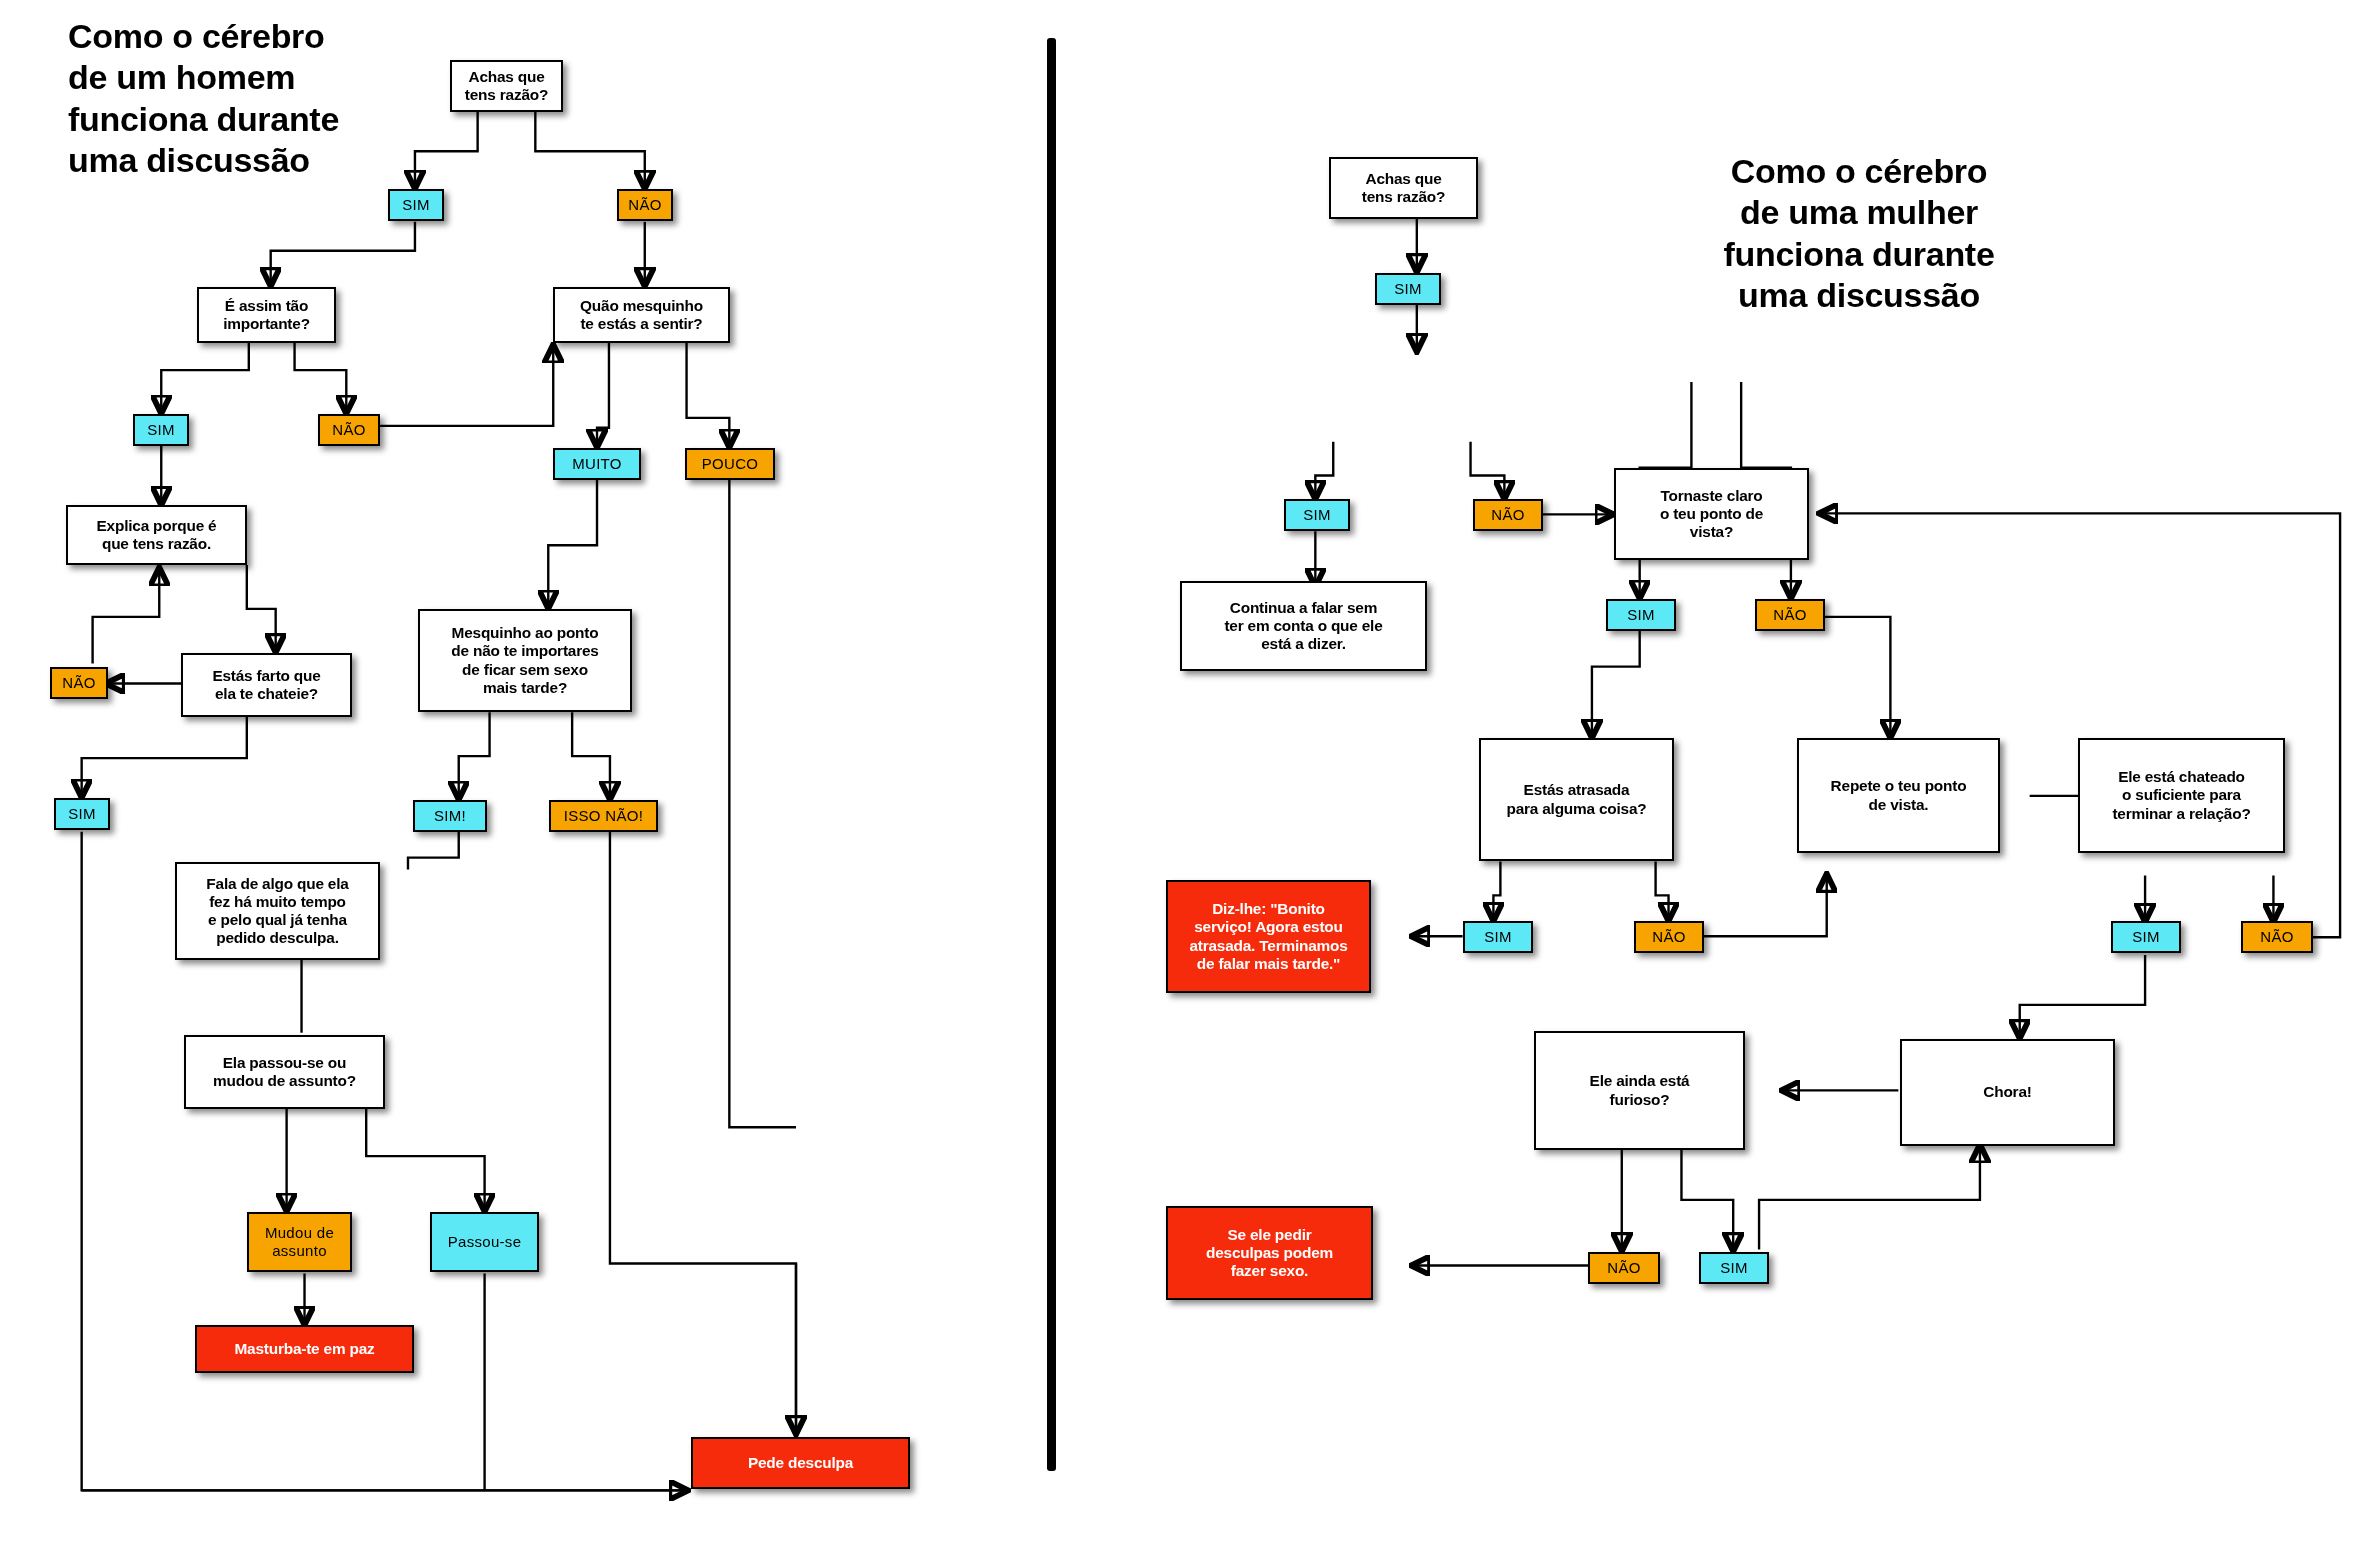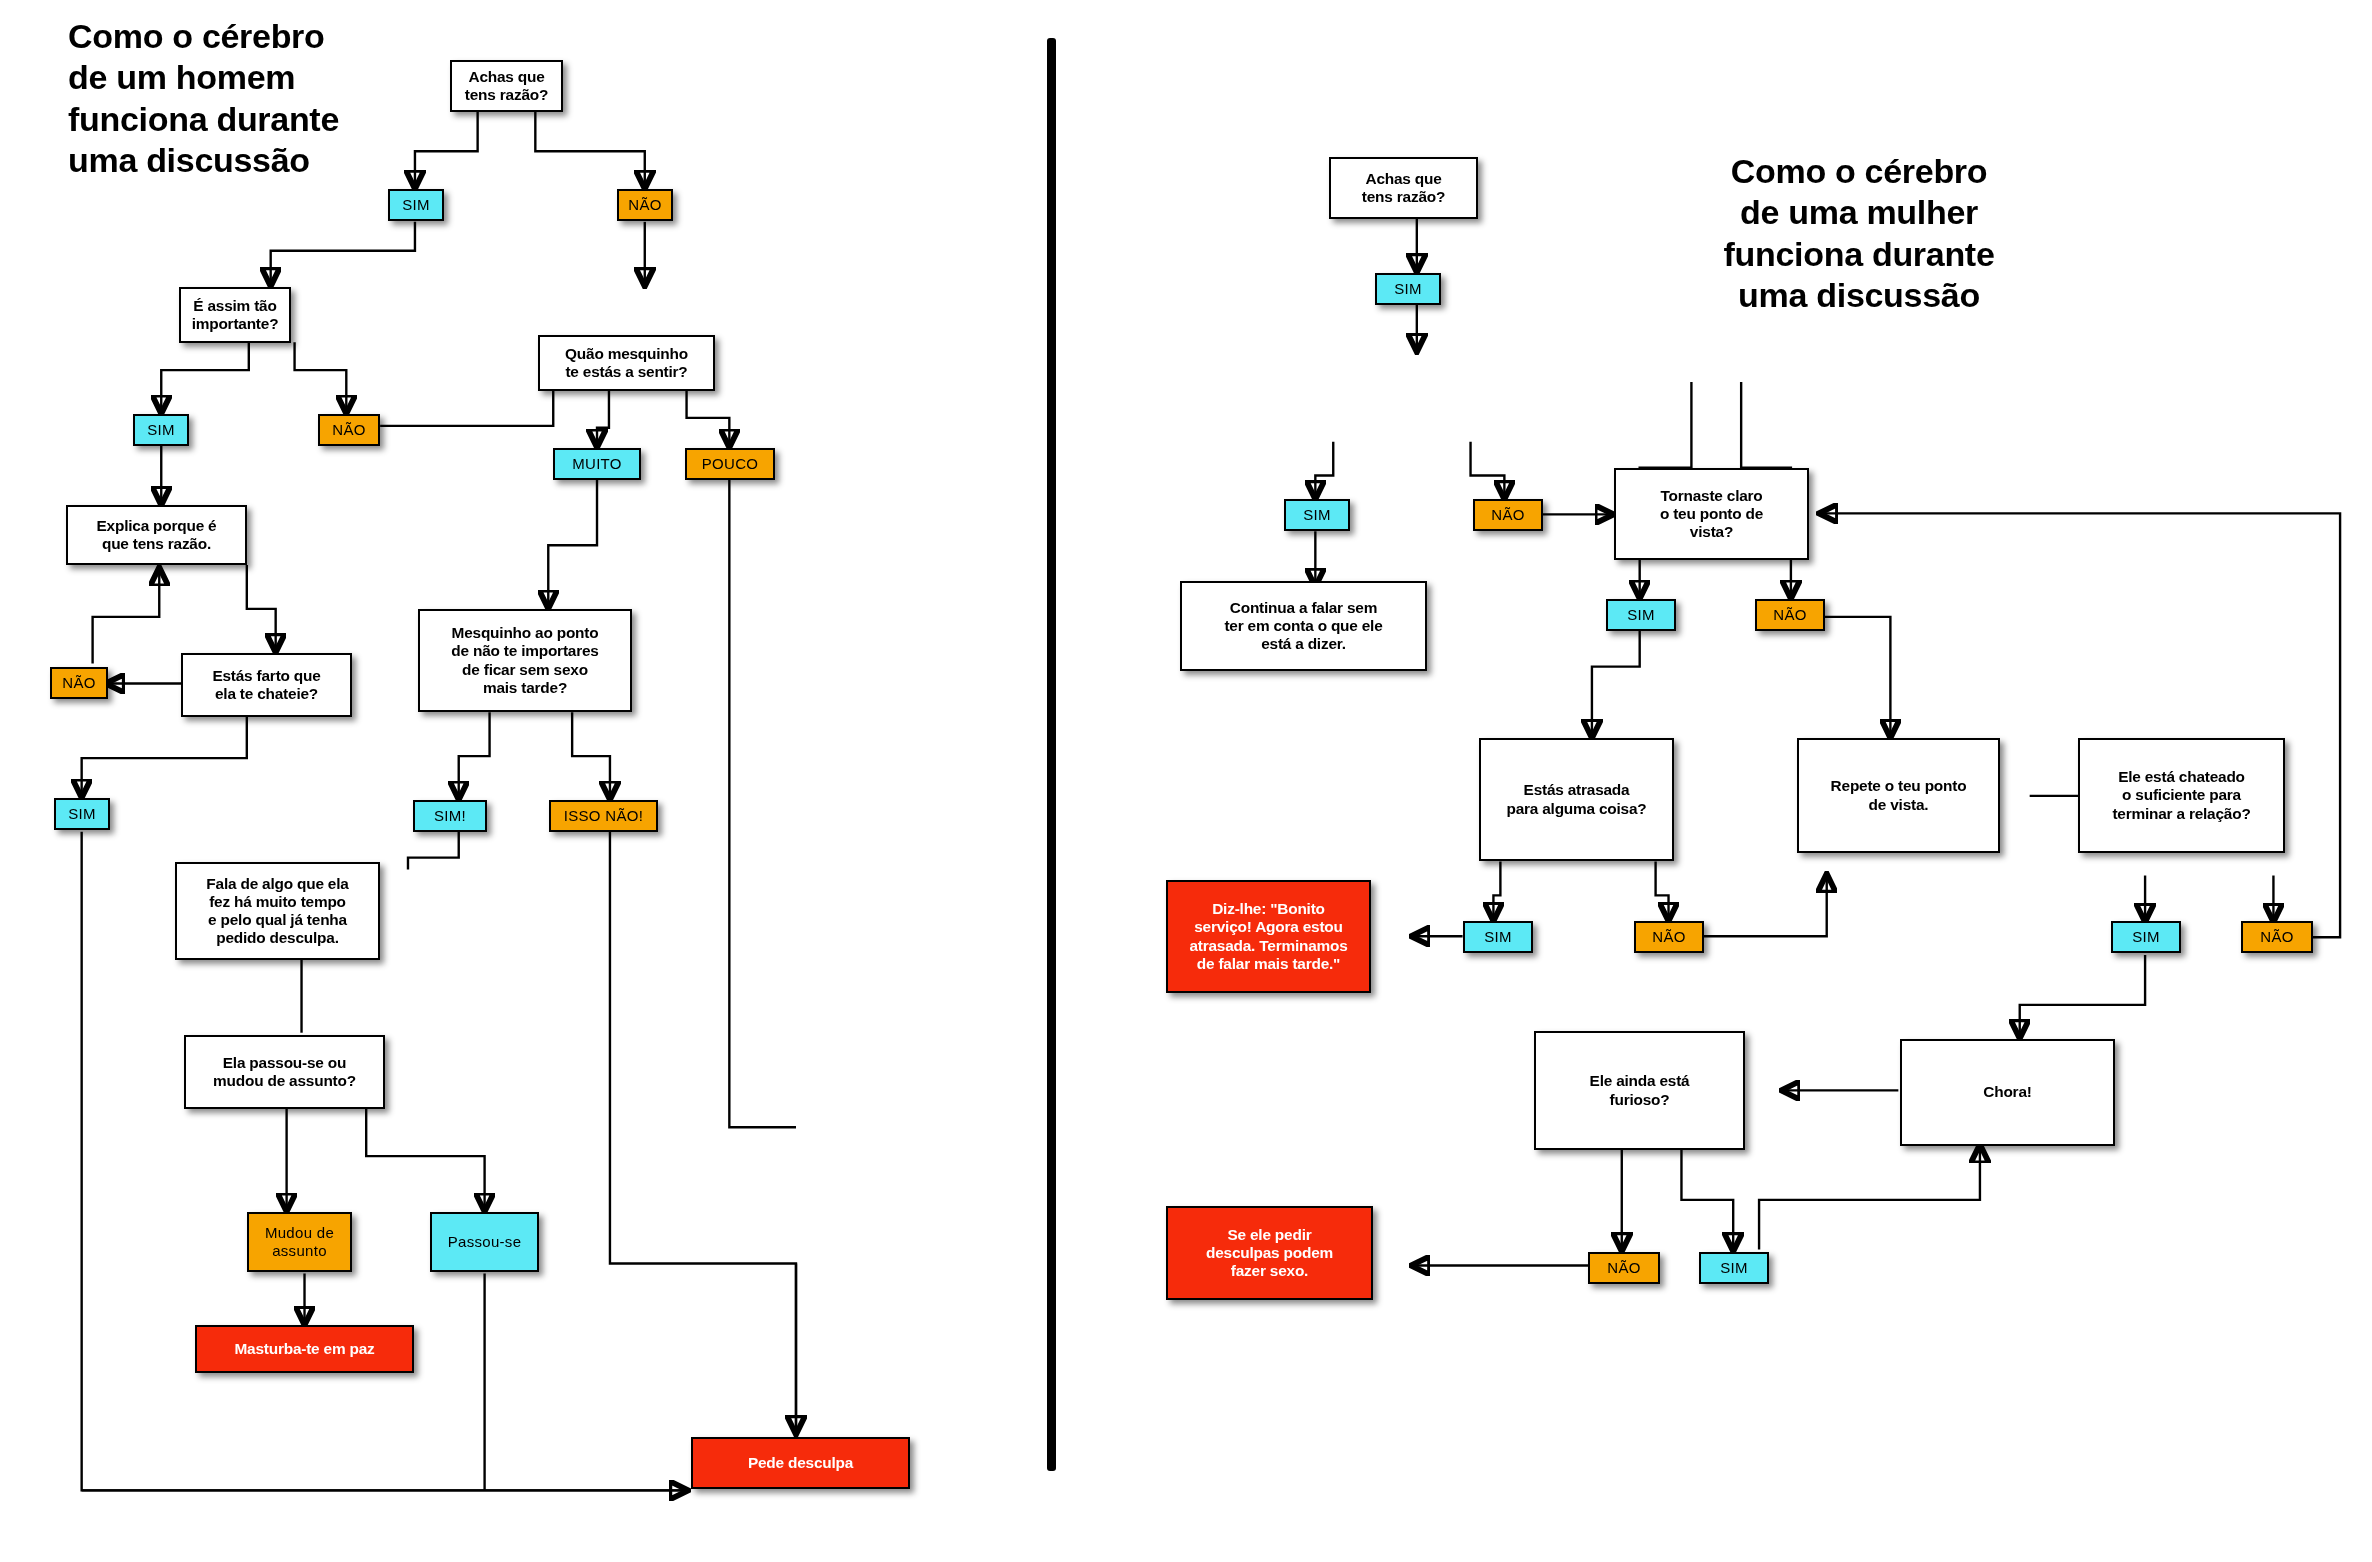--- a/index.html
+++ b/index.html
@@ -208,26 +208,26 @@
   </div>
 
   <div class="node yes" style="left:388px;top:189px;width:56px;height:32px;">
     <span>SIM</span>
   </div>
 
   <div class="node no" style="left:617px;top:189px;width:56px;height:32px;">
     <span>NÃO</span>
   </div>
 
-  <div class="node q" style="left:179px;top:287px;width:112px;height:56px;">
+  <div class="node q" style="left:197px;top:287px;width:139px;height:56px;">
     <span>É assim tão
 importante?</span>
   </div>
 
-  <div class="node q" style="left:538px;top:287px;width:177px;height:56px;margin-top:48px;">
+  <div class="node q" style="left:553px;top:287px;width:177px;height:56px;">
     <span>Quão mesquinho
 te estás a sentir?</span>
   </div>
 
   <div class="node yes" style="left:133px;top:414px;width:56px;height:32px;">
     <span>SIM</span>
   </div>
 
   <div class="node no" style="left:318px;top:414px;width:62px;height:32px;">
     <span>NÃO</span>

